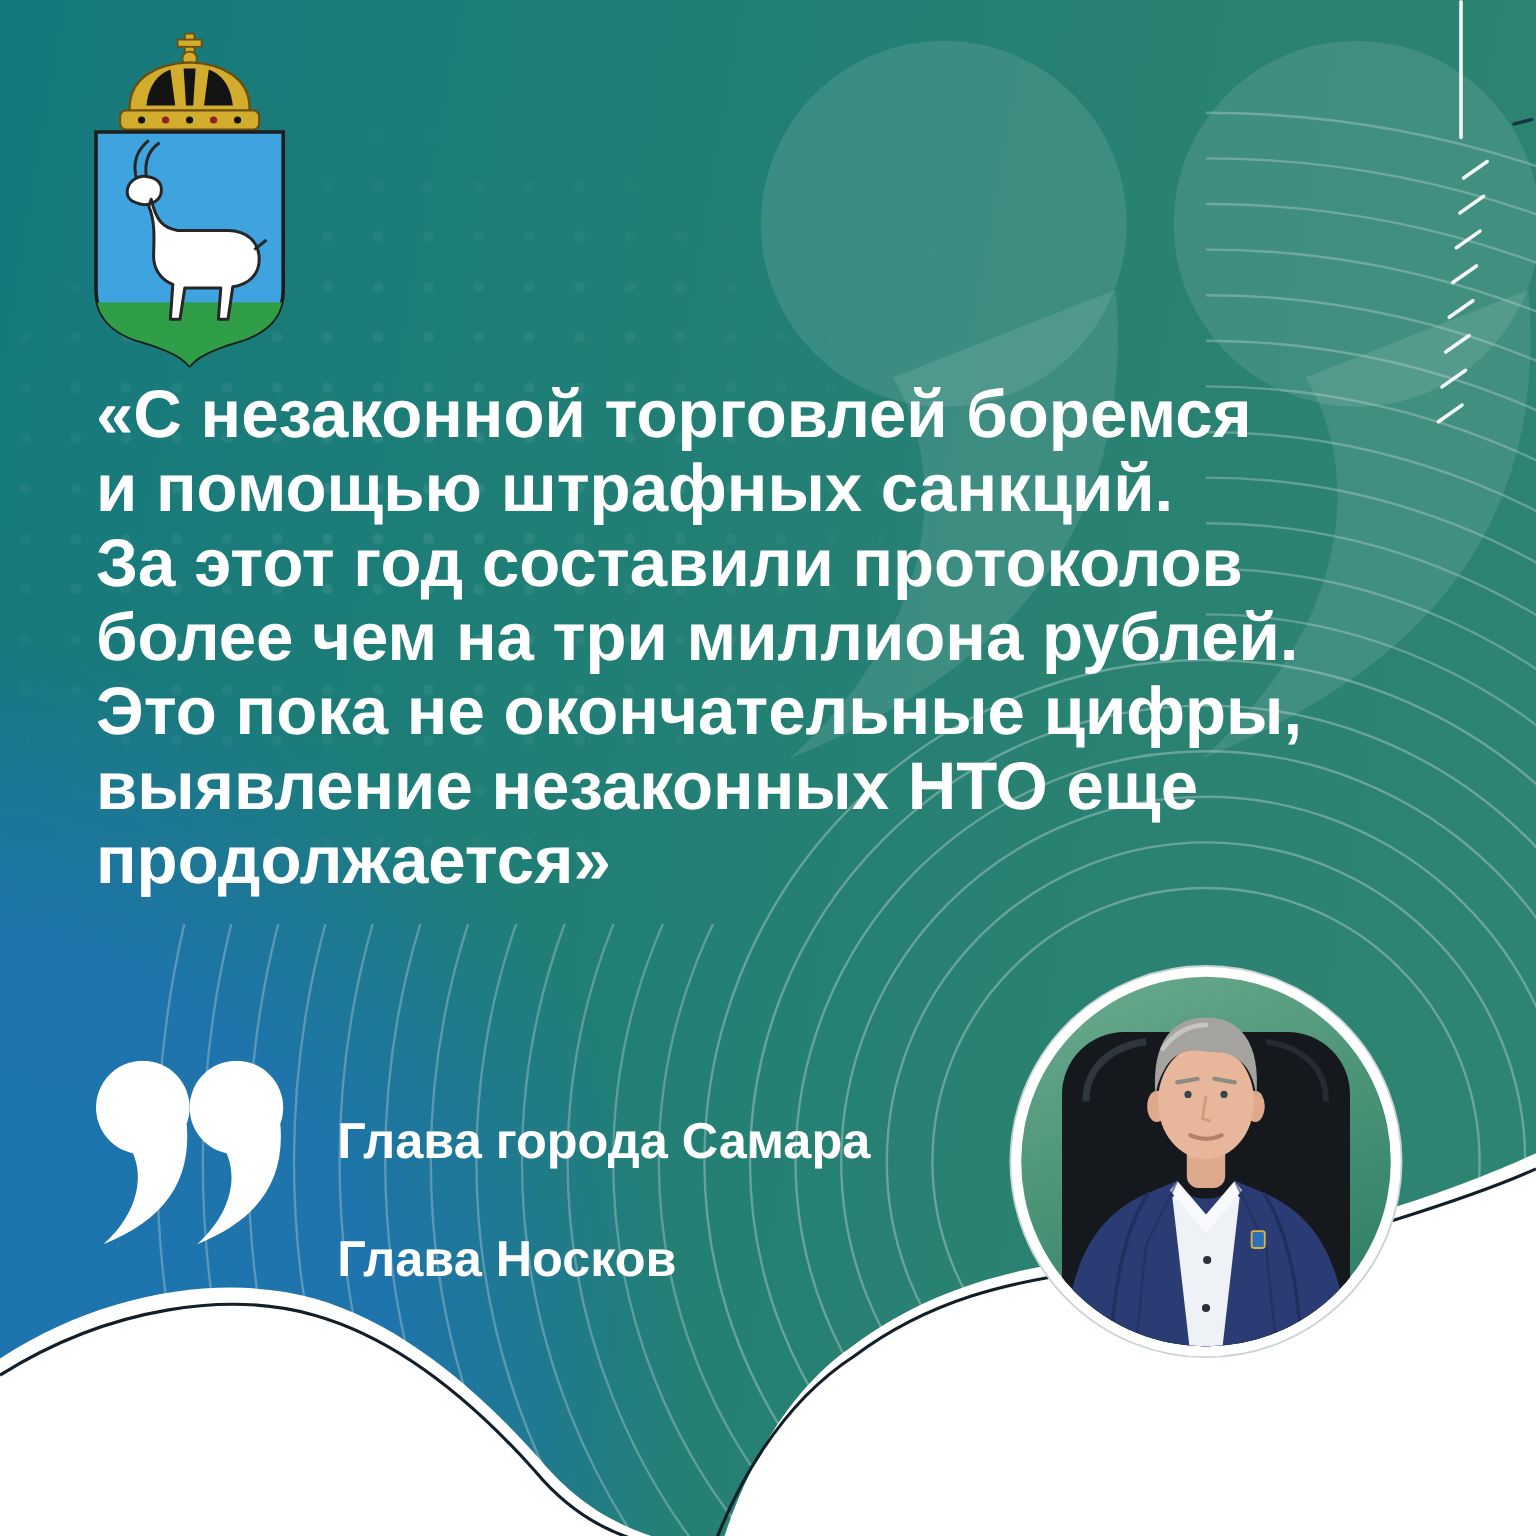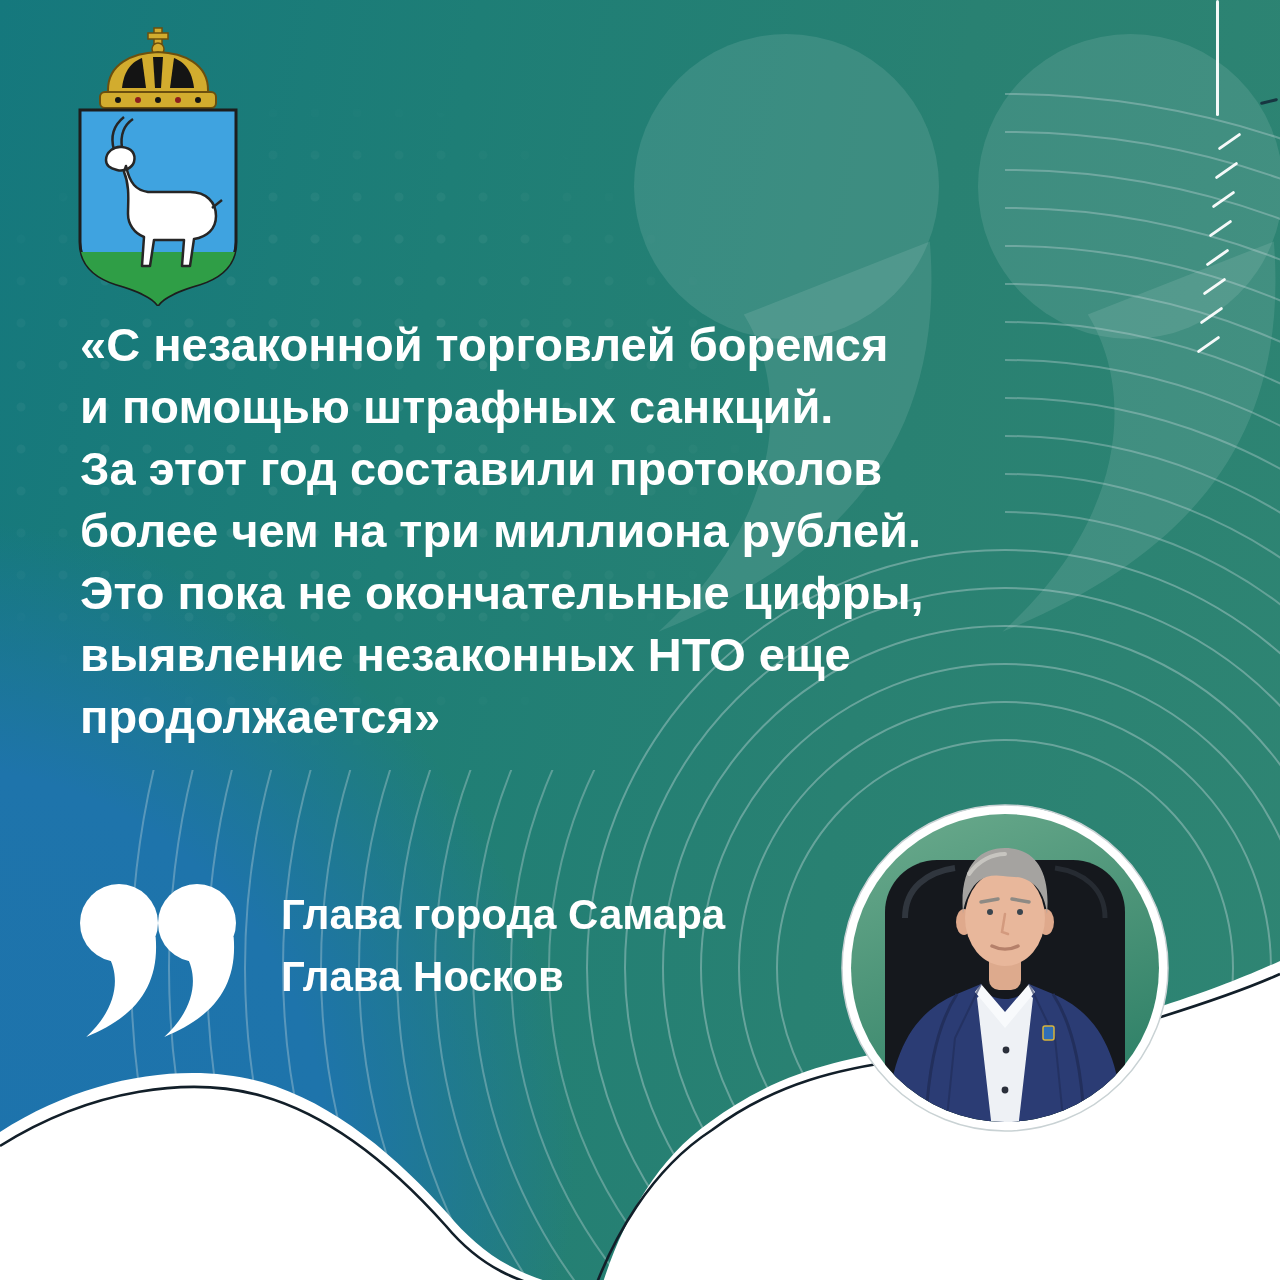--- a/index.html
+++ b/index.html
@@ -15,25 +15,25 @@
   #dots{
     left:0;top:50px;width:1000px;height:830px;
     background-image:radial-gradient(circle, rgba(255,255,255,0.085) 4px, rgba(255,255,255,0) 5px);
     background-size:42px 42px;
     -webkit-mask-image:radial-gradient(ellipse 560px 430px at 33% 45%, #000 0%, rgba(0,0,0,.5) 55%, transparent 78%);
     mask-image:radial-gradient(ellipse 560px 430px at 33% 45%, #000 0%, rgba(0,0,0,.5) 55%, transparent 78%);
   }
   
   #quote-text{
     left:80px;top:314px;width:1150px;
-    color:#ffffff;font-size:47px;line-height:62px;font-weight:bold;
+    color:#ffffff;font-size:56px;line-height:62px;font-weight:bold;
     white-space:pre-line;letter-spacing:0px;
   }
   #author{left:281px;top:884px;color:#fff;font-weight:bold;font-size:42px;line-height:62px;}
-  #author .line{white-space:nowrap;}
+  #author .line{white-space:nowrap;margin-top:36px;}
   
   #vline{left:1216px;top:0;width:3px;height:116px;background:rgba(255,255,255,.95);border-radius:2px;}
   .dash{position:absolute;width:27px;height:3px;background:rgba(255,255,255,.95);border-radius:2px;transform:rotate(-35deg);}
   #dark-tick{left:1260px;top:100px;width:18px;height:3px;background:#173641;transform:rotate(-14deg);border-radius:2px;}
   svg{display:block;}
 </style>
 </head>
 <body>
 
 <div id="stage">

